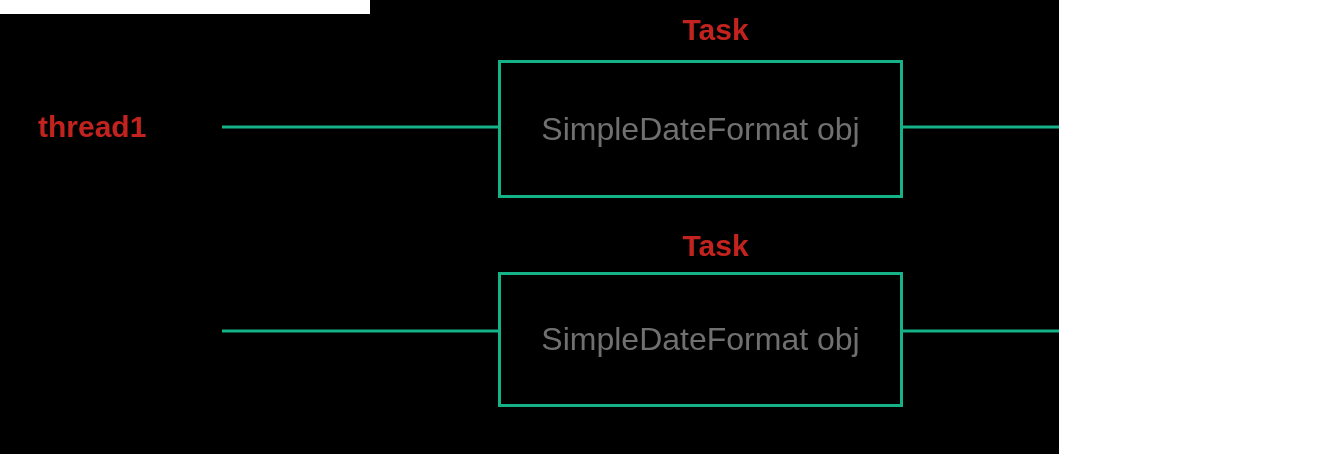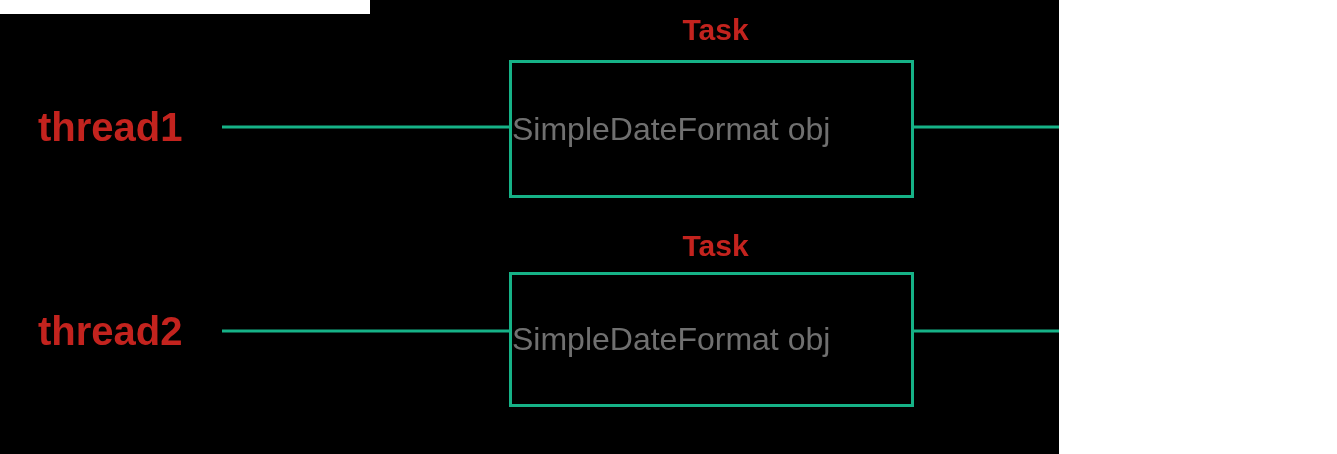--- a/index.html
+++ b/index.html
@@ -41,42 +41,42 @@
     color: var(--accent-red, #c3231e);
     font-weight: bold;
     font-size: 30px;
     line-height: 36px;
     z-index: 4;
   }
   .task-label-1 { top: 12px; }
   .task-label-2 { top: 228px; }
   .task-box {
     position: absolute;
-    left: 509px;
+    left: 498px;
     width: 399px;
     border: 3px solid var(--accent-teal, #16b287);
     background: var(--diagram-background, #000000);
     display: flex;
     align-items: center;
-    justify-content: flex-start;
+    justify-content: center;
     z-index: 3;
   }
   .task-box-1 { top: 60px;  height: 132px; }
   .task-box-2 { top: 272px; height: 129px; }
   .task-box span {
     color: var(--box-text-gray, #707070);
     font-size: 32px;
     white-space: nowrap;
   }
   .thread-label {
     position: absolute;
     left: 38px;
     color: var(--accent-red, #c3231e);
     font-weight: bold;
-    font-size: 40px;
+    font-size: 30px;
     line-height: 36px;
     z-index: 4;
   }
   .thread-label-1 { top: 109px; }
   .thread-label-2 { top: 313px; }
   .arrow {
     position: absolute;
     left: 222px;
     width: 1104px;
     height: 32px;
@@ -112,15 +112,14 @@
   <div class="thread-label thread-label-1">thread1</div>
 
   <svg class="arrow arrow-2" width="1104" height="32" viewBox="0 0 1104 32">
     <line x1="0" y1="16" x2="1096" y2="16"></line>
     <polyline points="1081,5 1097,16 1081,27"></polyline>
   </svg>
   <div class="task-label task-label-2">Task</div>
   <div class="task-box task-box-2">
     <span>SimpleDateFormat obj</span>
   </div>
-  <div class="thread-label thread-label-2">thread2</div>
 
 </div>
 
 </body></html>

